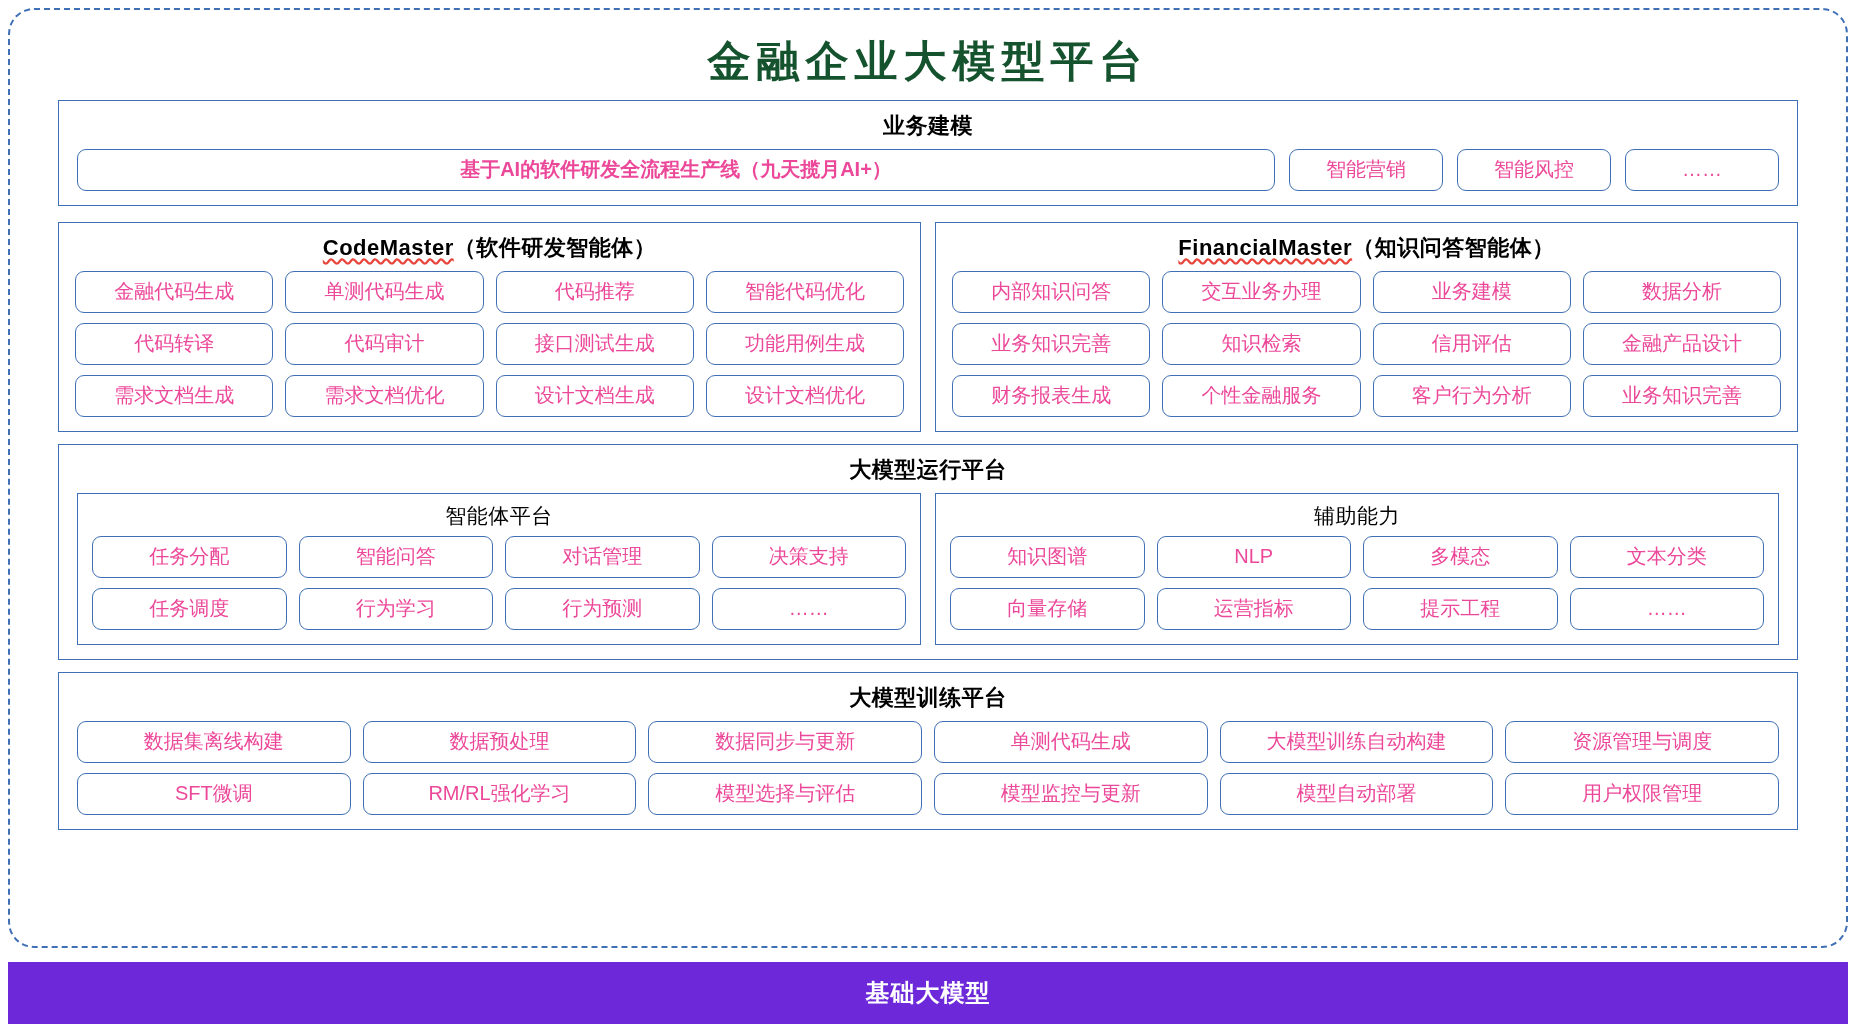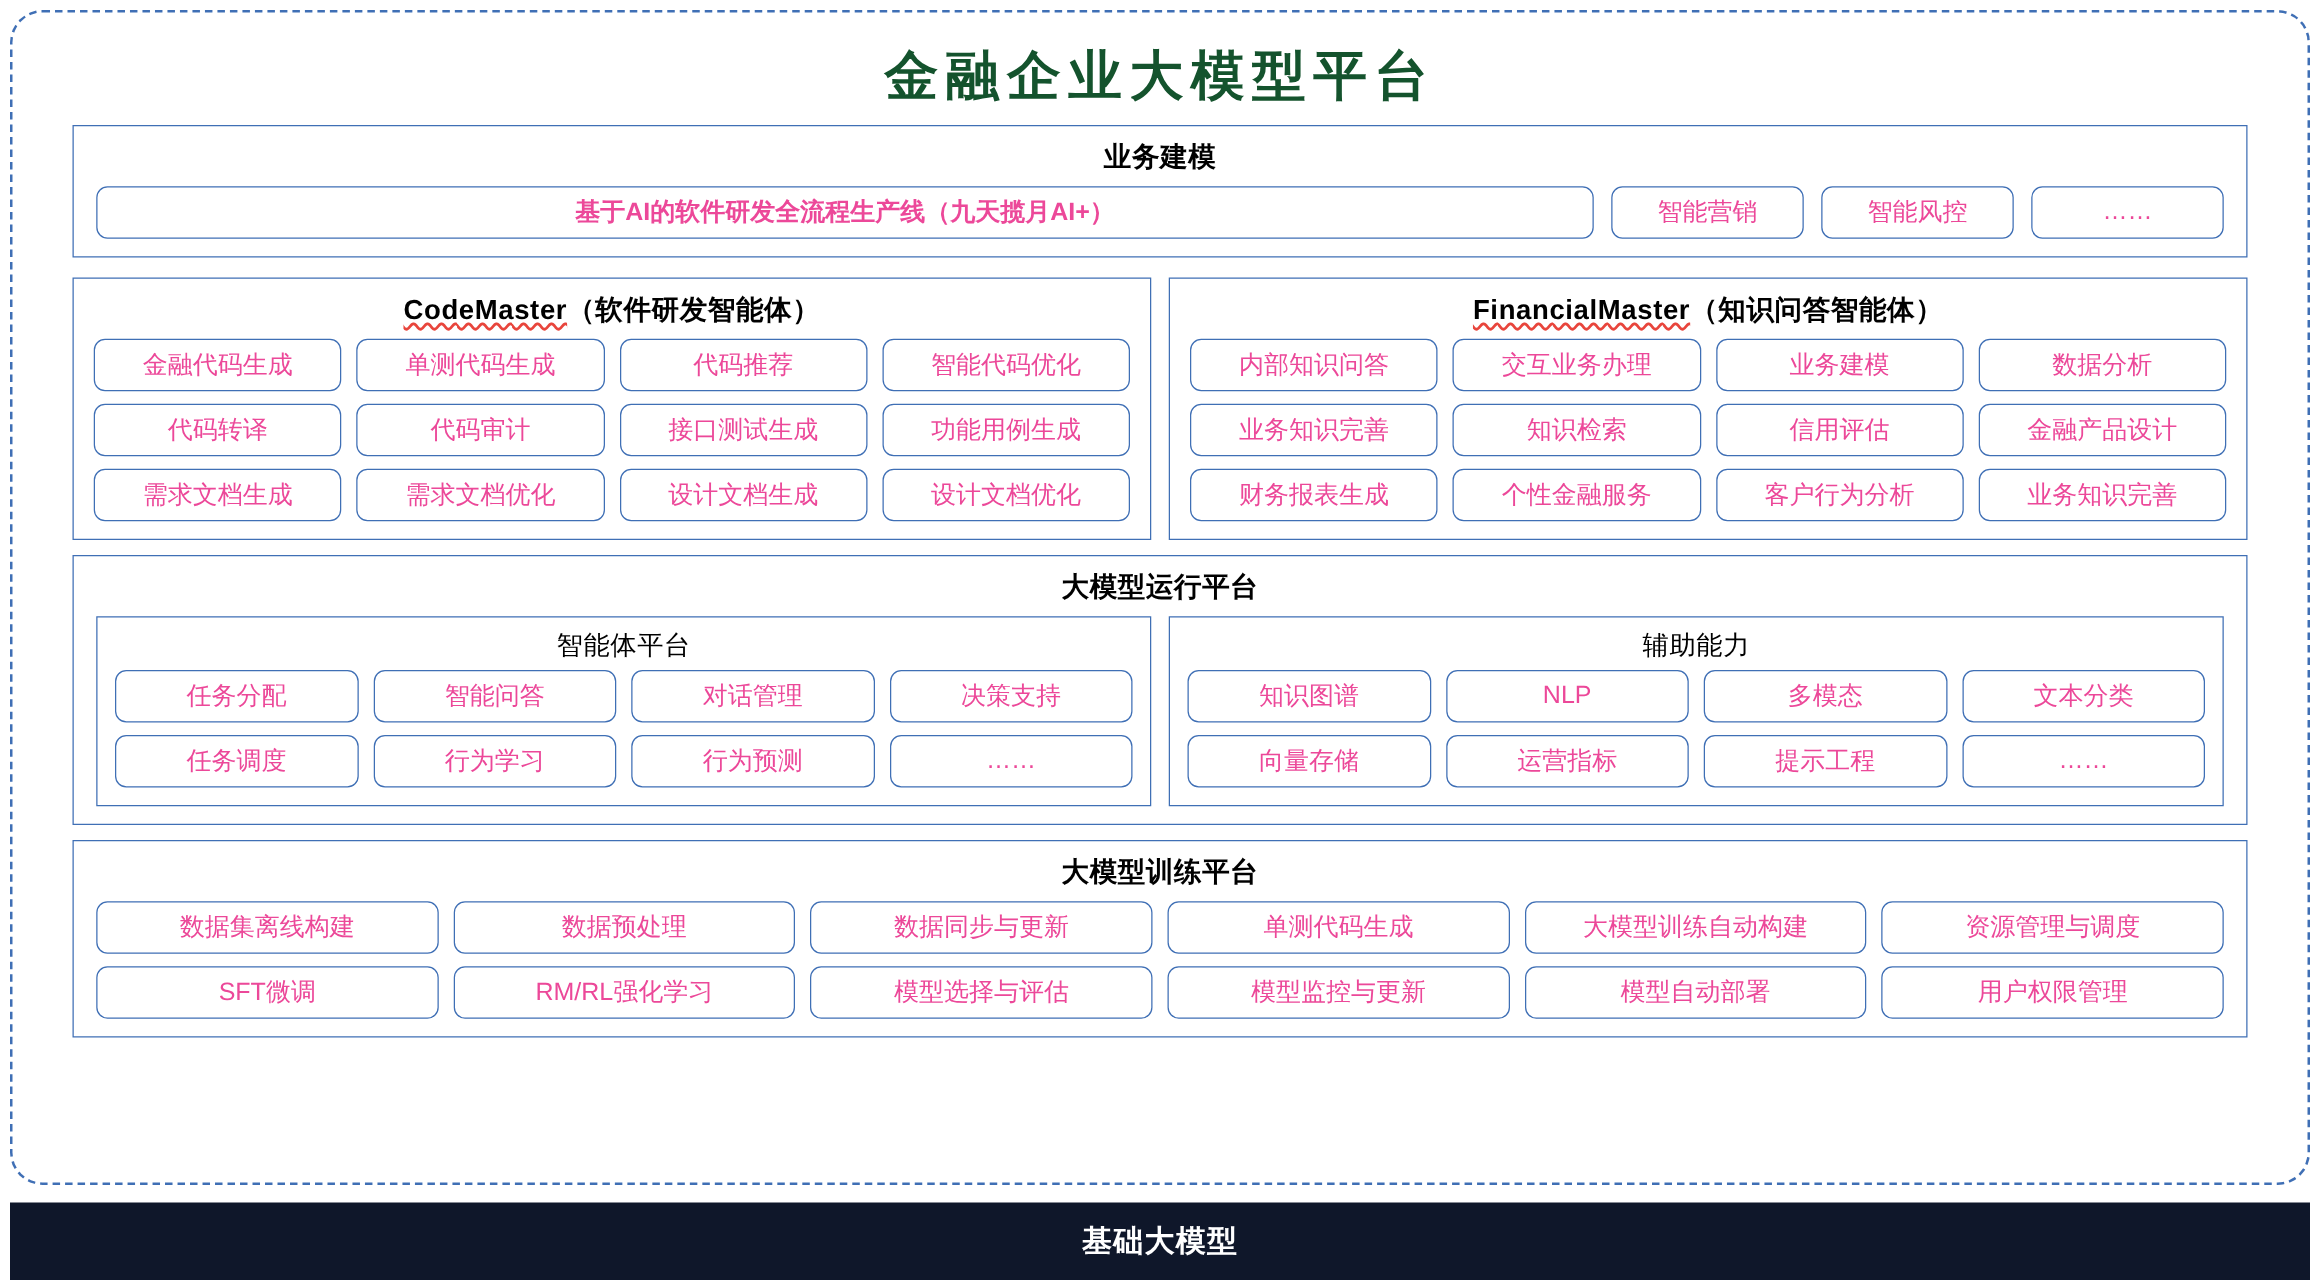--- a/index.html
+++ b/index.html
@@ -142,21 +142,21 @@
     padding: 0 18px;
   }
 
   
   .base-bar {
     position: absolute;
     left: 8px;
     top: 962px;
     width: 1840px;
     height: 62px;
-    background: #0f172a;
+    background: #6d28d9;
     display: flex;
     align-items: center;
     justify-content: center;
     color: #ffffff;
     font-size: 24px;
     font-weight: 700;
     letter-spacing: 1px;
   }
 </style>
 </head>

